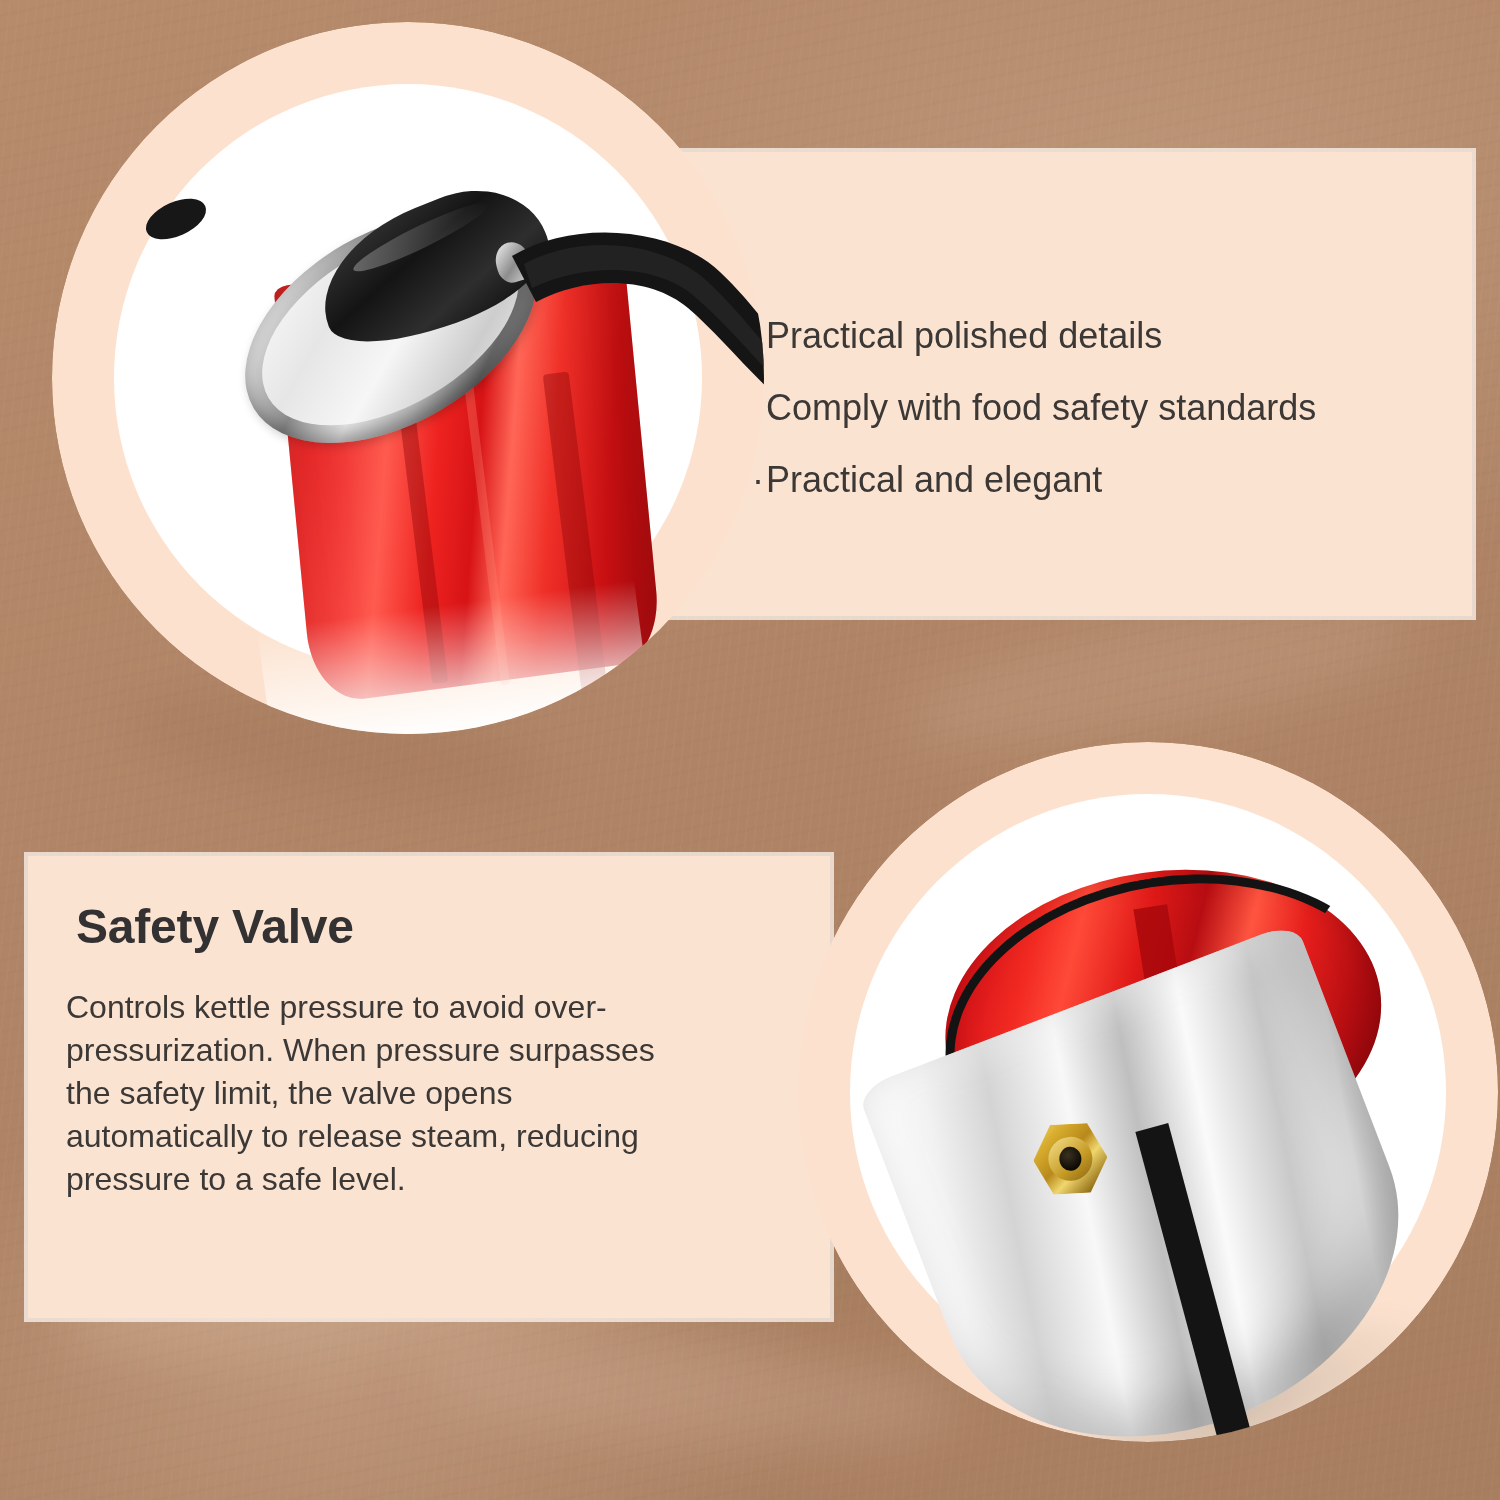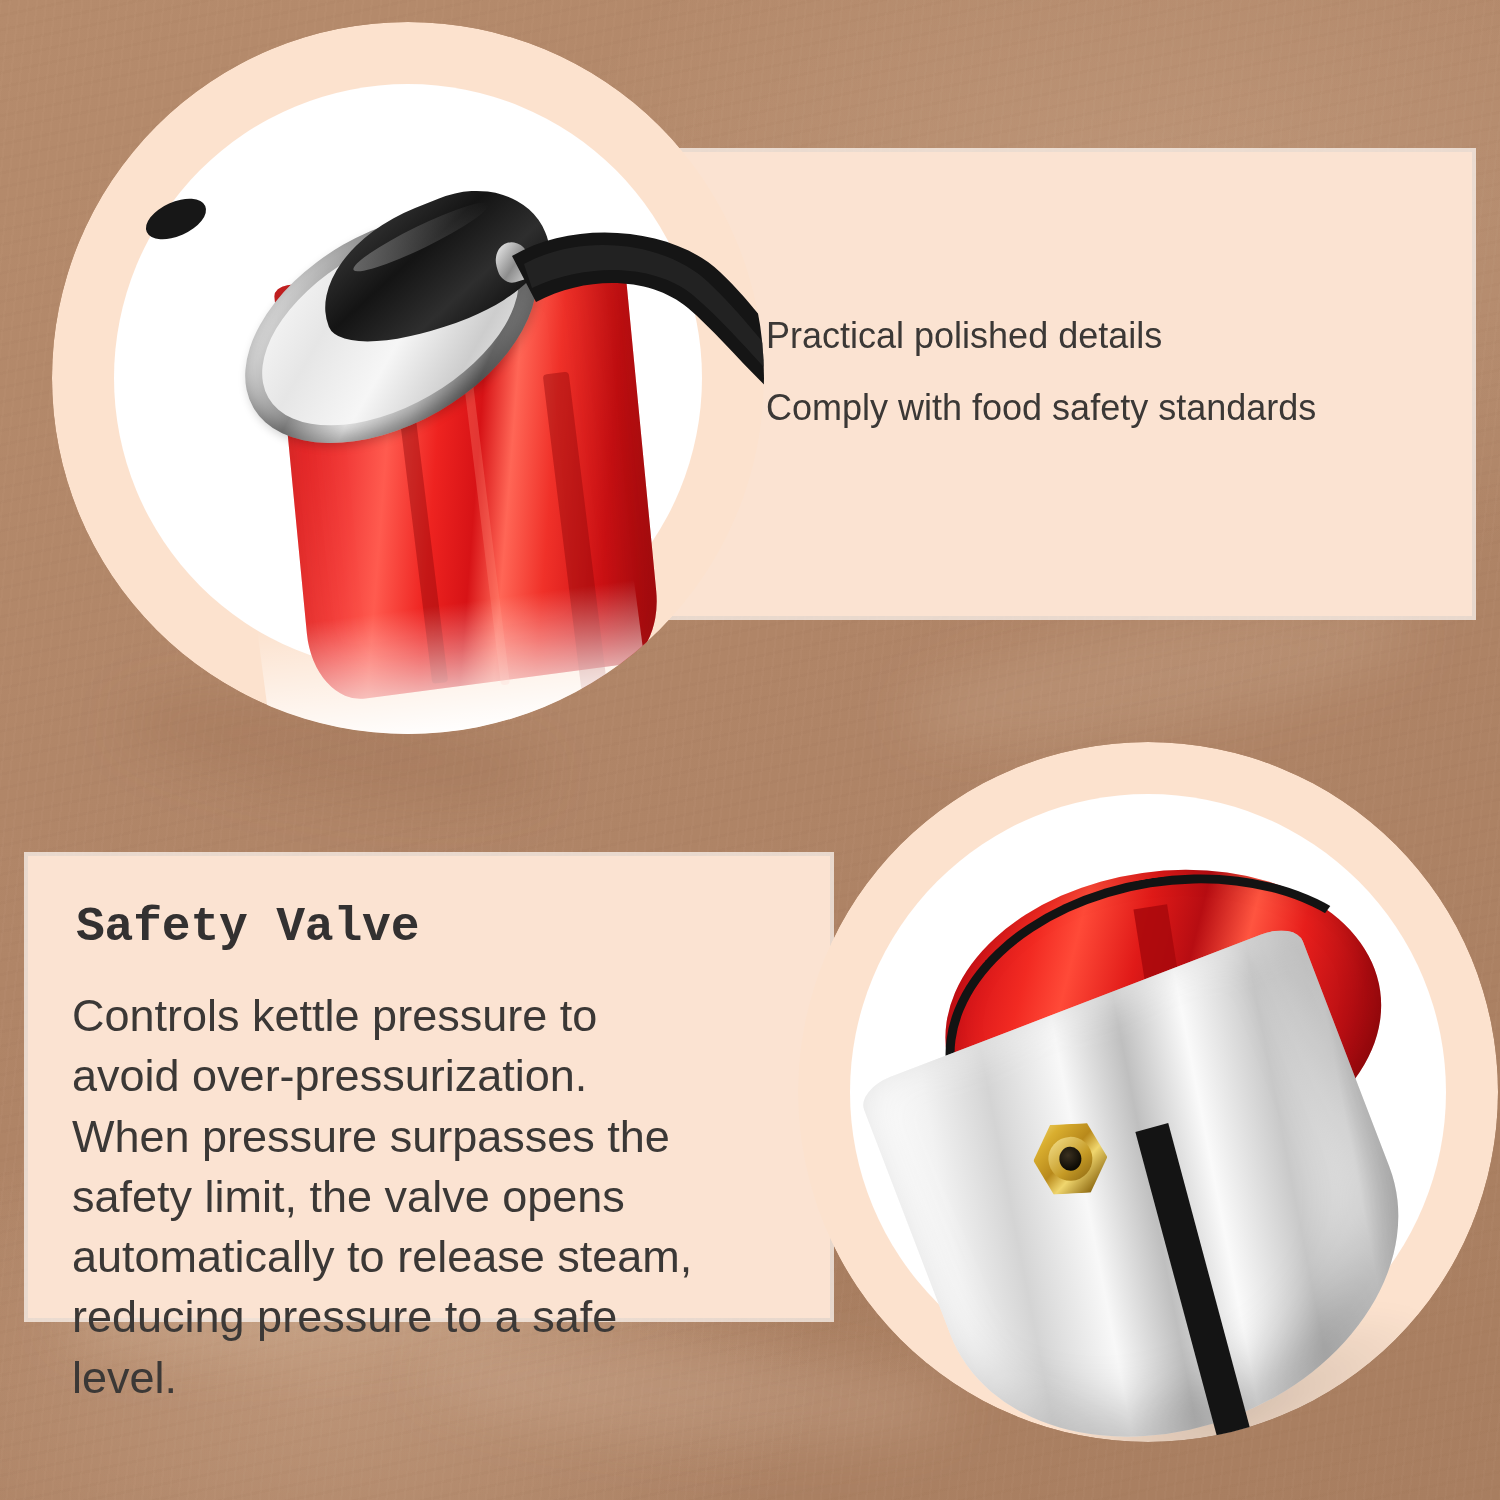--- a/index.html
+++ b/index.html
@@ -61,43 +61,43 @@
   
   .heading {
     position: absolute;
     font-weight: 800;
     color: #333131;
     letter-spacing: -0.2px;
     line-height: 1.13;
     white-space: pre-line;
   }
   #heading-top { left: 756px; top: 178px; width: 720px; font-size: 52px; }
-  #heading-bottom { left: 76px; top: 900px; font-size: 48px; font-family: Liberation Mono, monospace; }
+  #heading-bottom { left: 76px; top: 900px; font-size: 48px; }
 
   .bullets {
     position: absolute;
     left: 752px;
     top: 318px;
     width: 700px;
   }
   .bullet {
     font-size: 36px;
     color: #3b3836;
     line-height: 1;
     margin-bottom: 36px;
     white-space: nowrap;
   }
   .bullet .dot { margin-right: 2px; }
 
   #body-bottom {
     position: absolute;
-    left: 72px;
+    left: 66px;
     top: 986px;
     width: 640px;
-    font-size: 45px;
+    font-size: 32px;
     line-height: 1.34;
     color: #3b3836;
   }
 
   
   .circle-frame {
     position: absolute;
     border-radius: 50%;
     overflow: hidden;
   }
@@ -308,20 +308,21 @@
   <div class="bg-swirl sw2"></div>
   <div class="bg-swirl sw3"></div>
   <div class="bg-swirl sw4"></div>
 
   <div class="panel" id="panel-top"></div>
 
 
   <div class="bullets">
     <div class="bullet"><span class="dot">·</span><span>Practical polished details</span></div>
     <div class="bullet"><span class="dot">·</span><span>Comply with food safety standards</span></div>
+    <div class="bullet"><span class="dot">·</span><span>Practical and elegant</span></div>
   </div>
 
   <div class="circle-frame" id="circle-top">
     <div class="circle-ring"></div>
     <div class="circle-inner">
       <div class="photo">
         <div class="kt-body"></div>
         <div class="kt-body-stripe st1"></div>
         <div class="kt-body-stripe st2"></div>
         <div class="kt-body-stripe st3"></div>

